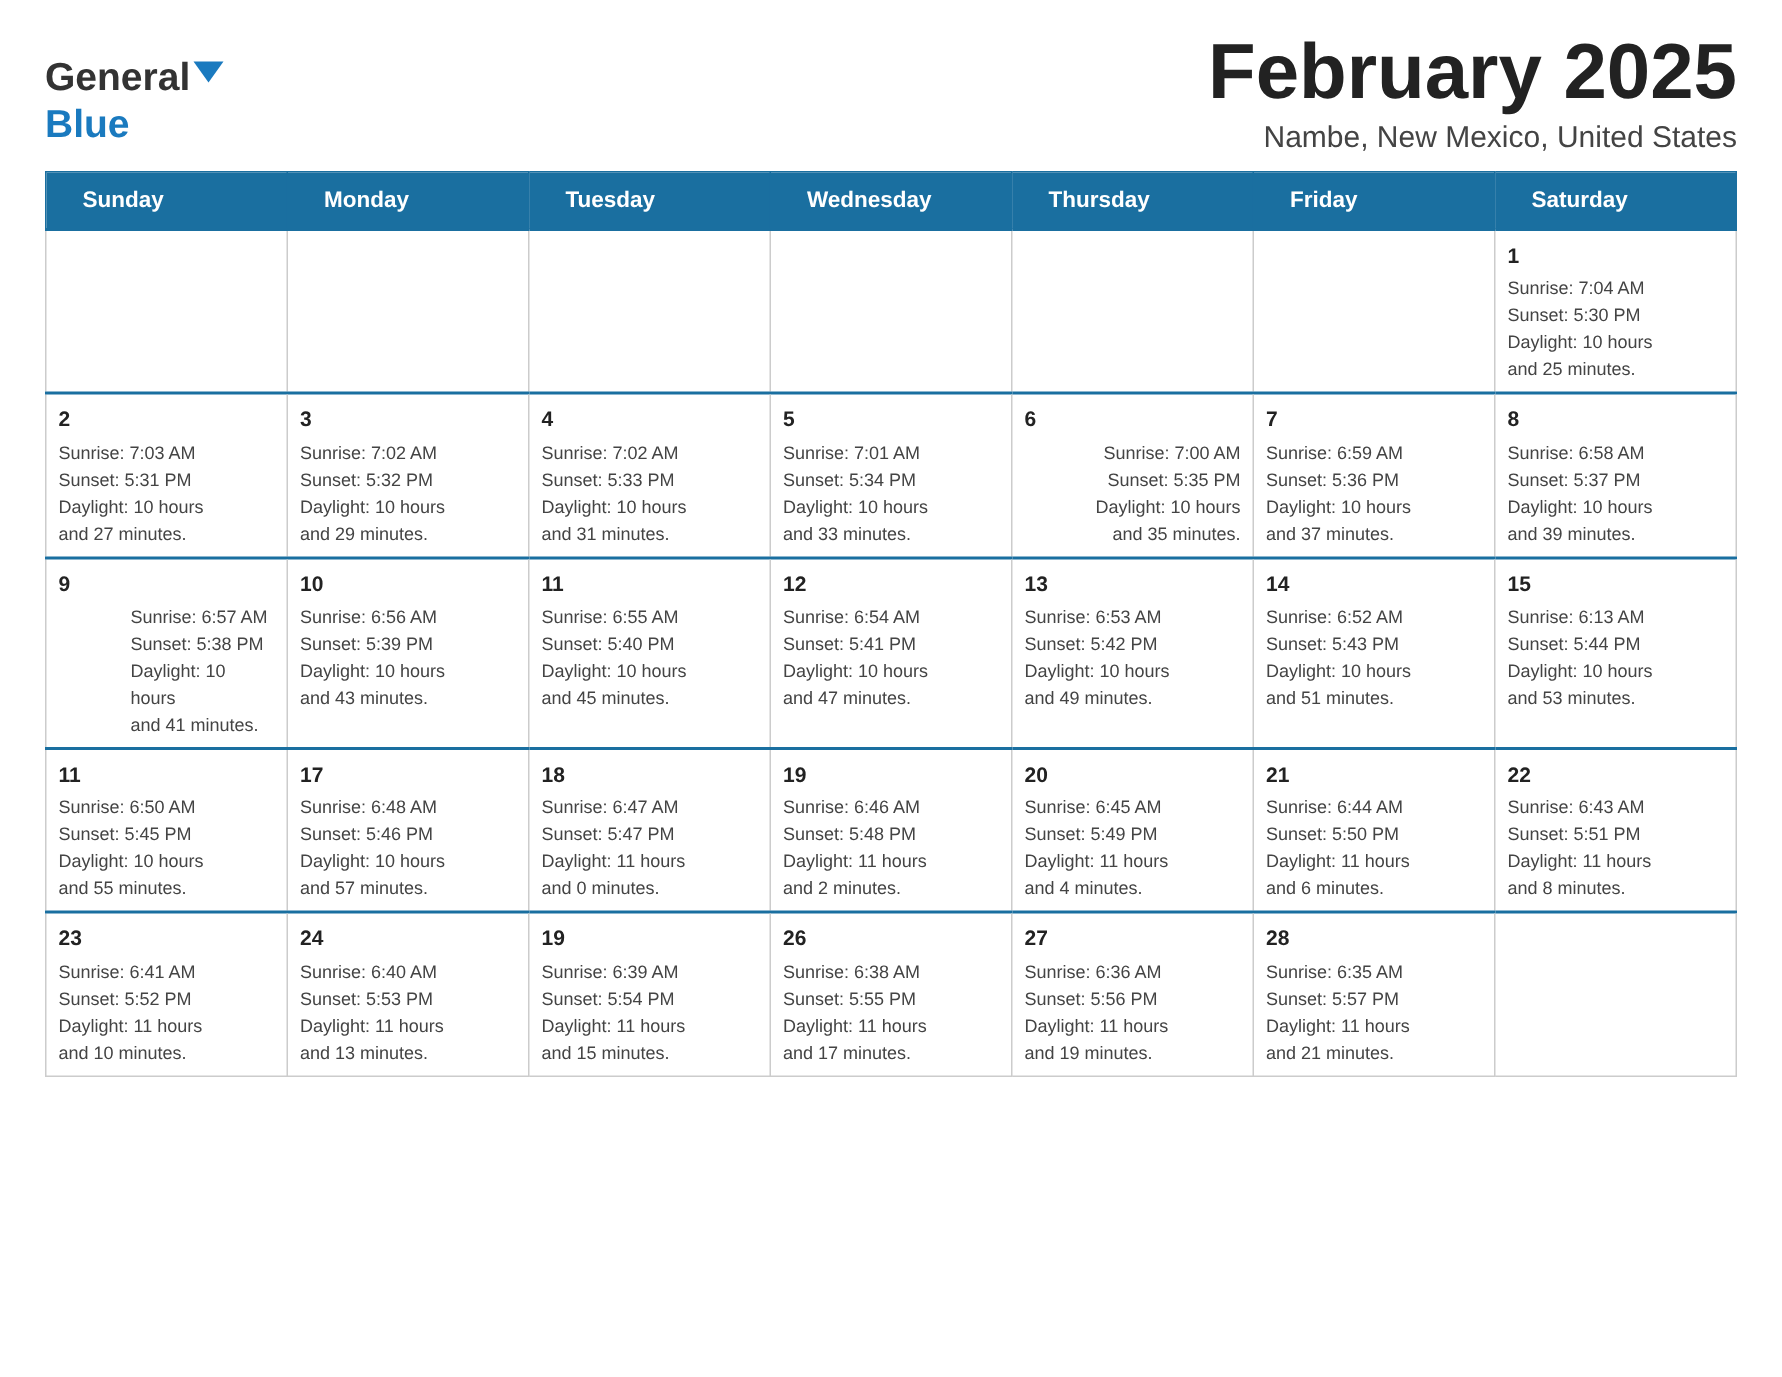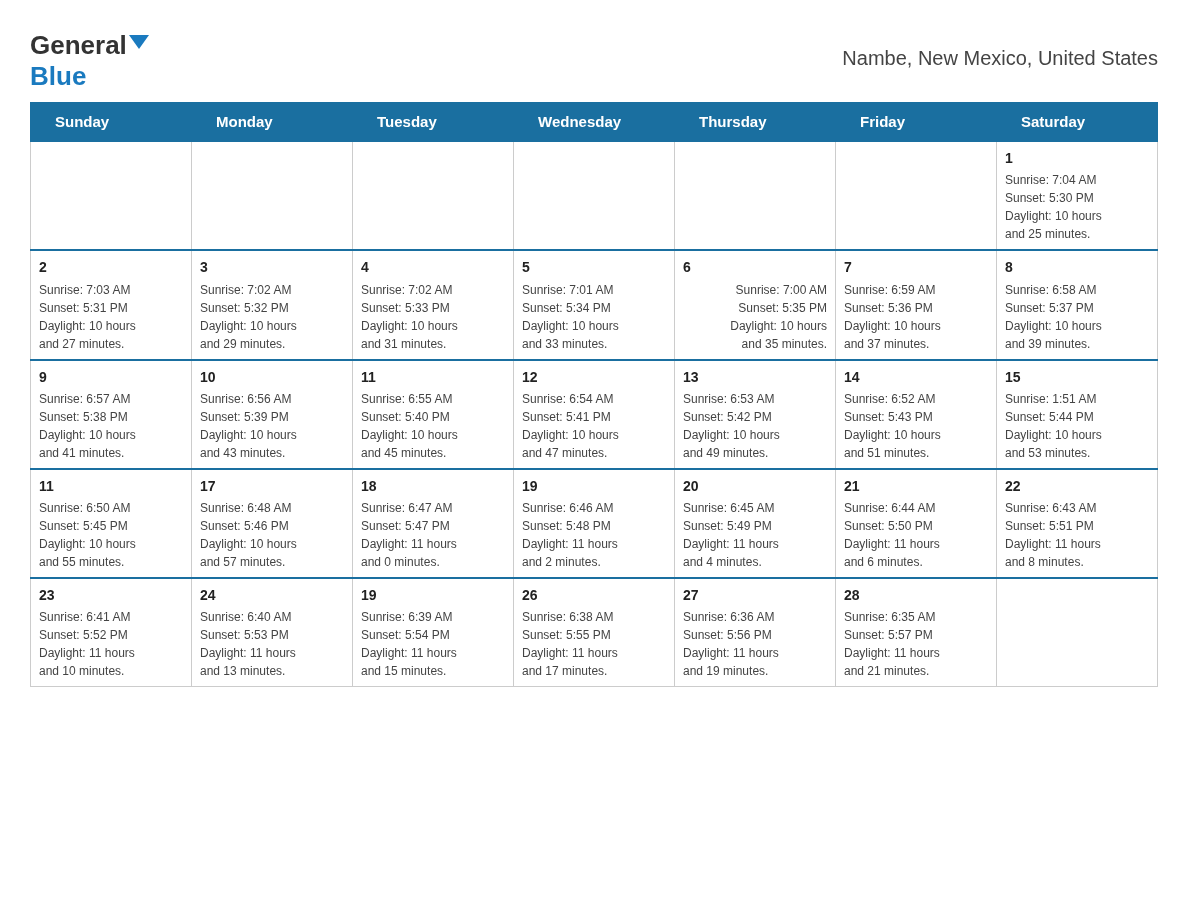--- a/index.html
+++ b/index.html
@@ -101,20 +101,21 @@
 
 <div class="header">
   <div class="logo">
     <div style="display:flex;align-items:center;">
       <span class="logo-text">General</span>
       <span class="logo-triangle"></span>
     </div>
     <span class="logo-text" style="color:#1a7abf;font-size:26px;font-weight:bold;">Blue</span>
   </div>
   <div class="title-area">
+    <div class="month-title">February 2025</div>
     <div class="location">Nambe, New Mexico, United States</div>
   </div>
 </div>
 
 <table class="calendar">
   <thead>
     <tr>
       <th>Sunday</th>
       <th>Monday</th>
       <th>Tuesday</th>
@@ -187,21 +188,21 @@
           <span class="day-num">8</span>
           <div class="day-info" style="white-space: pre-line;">Sunrise: 6:58 AM
 Sunset: 5:37 PM
 Daylight: 10 hours
 and 39 minutes.</div>
         </td>
       </tr>
       <tr>
         <td>
           <span class="day-num">9</span>
-          <div class="day-info" style="white-space: pre-line;">Sunrise: 6:57 AM
+          <div class="day-info" style="white-space: pre-line; margin-left: 48px;">Sunrise: 6:57 AM
 Sunset: 5:38 PM
 Daylight: 10 hours
 and 41 minutes.</div>
         </td>
         <td>
           <span class="day-num">10</span>
           <div class="day-info" style="white-space: pre-line;">Sunrise: 6:56 AM
 Sunset: 5:39 PM
 Daylight: 10 hours
 and 43 minutes.</div>
@@ -229,21 +230,21 @@
         </td>
         <td>
           <span class="day-num">14</span>
           <div class="day-info" style="white-space: pre-line;">Sunrise: 6:52 AM
 Sunset: 5:43 PM
 Daylight: 10 hours
 and 51 minutes.</div>
         </td>
         <td>
           <span class="day-num">15</span>
-          <div class="day-info" style="white-space: pre-line;">Sunrise: 1:51 AM
+          <div class="day-info" style="white-space: pre-line;">Sunrise: 6:13 AM
 Sunset: 5:44 PM
 Daylight: 10 hours
 and 53 minutes.</div>
         </td>
       </tr>
       <tr>
         <td>
           <span class="day-num">11</span>
           <div class="day-info" style="white-space: pre-line;">Sunrise: 6:50 AM
 Sunset: 5:45 PM

